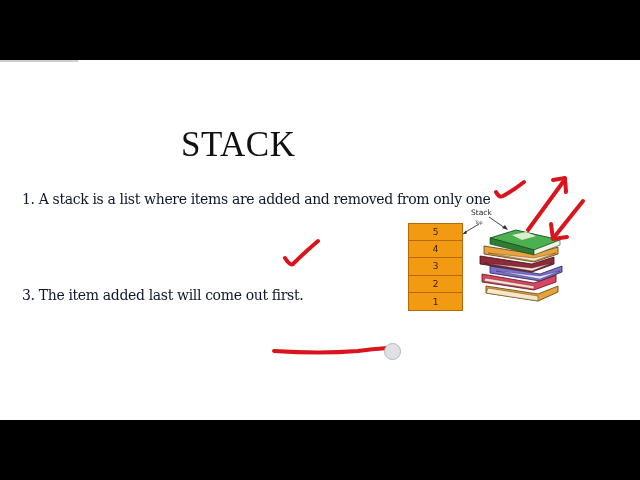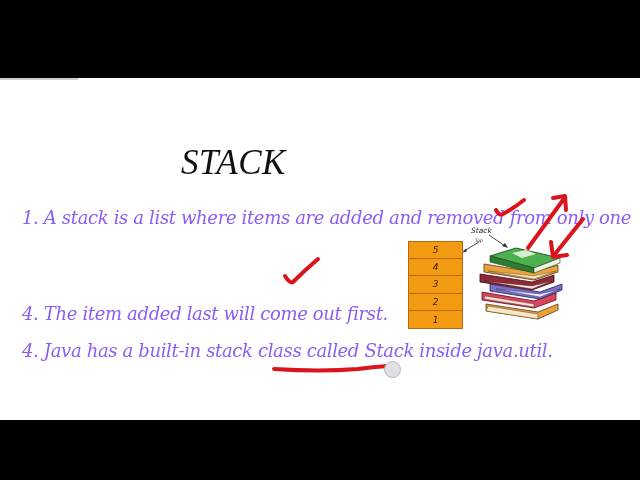--- a/index.html
+++ b/index.html
@@ -2,33 +2,33 @@
 <html><head>
   <meta charset="utf-8">
   <style>
     * { margin: 0; padding: 0; box-sizing: border-box; }
     html, body { width: 640px; height: 480px; overflow: hidden; background: #000; }
     body { position: relative; font-family: "DejaVu Serif", "Liberation Serif", serif; }
 
     .bar-top { position: absolute; left: 0; top: 0; width: 640px; height: 60px; background: #000; }
     .bar-bottom { position: absolute; left: 0; top: 420px; width: 640px; height: 60px; background: #000; }
 
-    .slide { position: absolute; left: 0; top: 78px; width: 640px; height: 360px; background: #fff; overflow: hidden; font-style: italic; }
+    .slide { position: absolute; left: 0; top: 60px; width: 640px; height: 360px; background: #fff; overflow: hidden; }
     .slide-edge { position: absolute; left: 0; top: 0; width: 78px; height: 2px; background: #cfcfcf; }
 
     .title {
       position: absolute; left: 181px; top: 67px;
       font-family: "Liberation Serif", "DejaVu Serif", serif;
       font-size: 35px; color: #111; letter-spacing: 0.5px; line-height: 1;
     }
 
     .point {
       position: absolute; left: 22px;
       font-family: "DejaVu Serif", "Liberation Serif", serif;
-      font-size: 18px; color: #8b5cf6; line-height: 19px; letter-spacing: -0.35px;
+      font-size: 14px; color: #0f172a; line-height: 19px; letter-spacing: -0.35px;
       white-space: nowrap;
     }
     .p1 { top: 130px; }
     .p2 { top: 187px; }
     .p3 { top: 226px; }
     .p4 { top: 263px; }
 
     .stack-diagram { position: absolute; left: 405px; top: 147px; width: 80px; height: 104px; }
     .stack-label { position: absolute; left: 66px; top: 1px; font-family: "DejaVu Sans", sans-serif; font-size: 7.5px; color: #222; }
     .top-label { position: absolute; left: 70px; top: 13px; font-family: "DejaVu Sans", sans-serif; font-size: 4.5px; color: #333; }
@@ -54,22 +54,21 @@
 <div class="bar-top"></div>
 
 <div class="slide">
   <div class="slide-edge"></div>
 
   <div class="title">STACK</div>
 
   <div class="point p1">
     <div>1. A stack is a list where items are added and removed from only one</div>
   </div>
-  <div class="point p3">4. The item added last will come out first.</div>
-  <div class="point p4">4. Java has a built-in stack class called Stack inside java.util.</div>
+  <div class="point p3">3. The item added last will come out first.</div>
 
   <div class="stack-diagram">
     <div class="stack-label">Stack</div>
     <div class="top-label">Top</div>
     <svg style="position:absolute;left:56px;top:16px;" width="20" height="14" viewBox="0 0 20 14">
       <line x1="18" y1="1" x2="3" y2="10" stroke="#333" stroke-width="0.9"></line>
       <polygon points="1,11.5 5,7.5 6,10.5" fill="#333"></polygon>
     </svg>
     <div class="stack-cells">
       <div class="cell">5</div>

